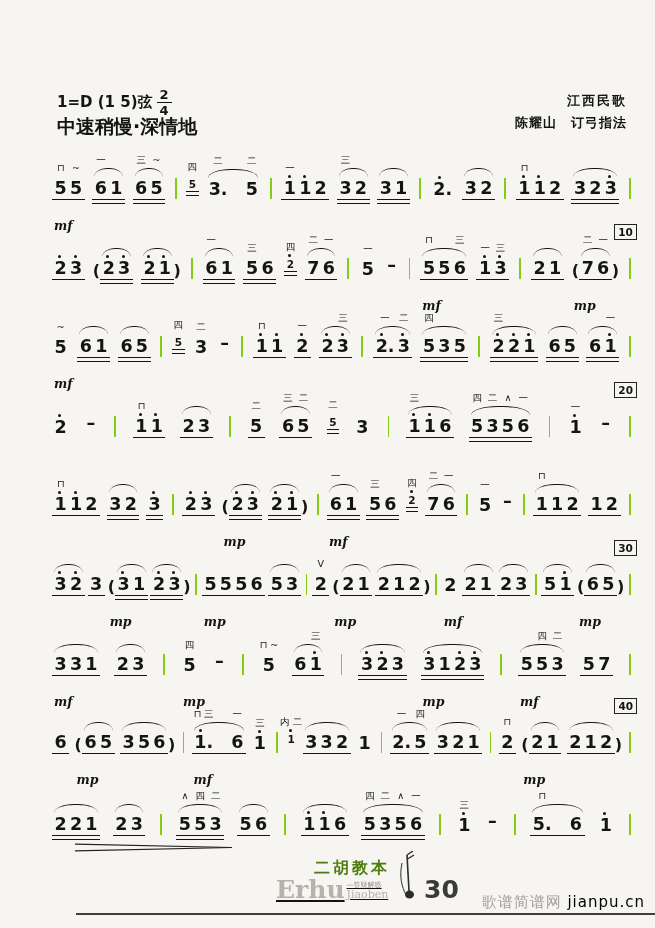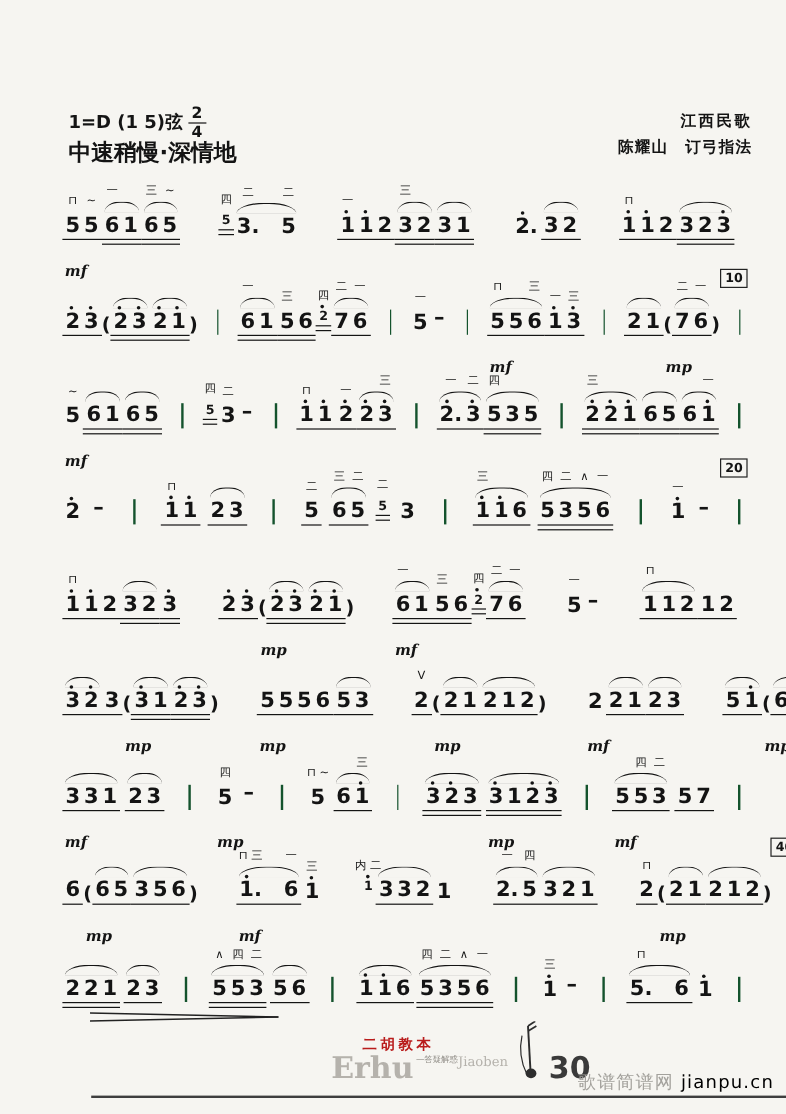--- a/index.html
+++ b/index.html
@@ -33,33 +33,33 @@
   .hidot{position:absolute;left:50%;top:-5px;width:3px;height:3px;margin-left:-2.4px;border-radius:50%;background:#141414;}
   .note.dt .hidot{margin-left:-5px;}
   .ann{position:absolute;left:50%;transform:translateX(-50%);top:-17px;
        font-weight:400;font-size:9.5px;line-height:1;white-space:nowrap;}
   .ann.up2{top:-25px;}
   .slur{position:absolute;left:2px;right:2px;top:-12px;height:8px;
         border-top:1.8px solid #141414;border-radius:50%/110% 110% 0 0;}
   .pre,.suf{font-weight:700;font-size:16px;line-height:1;margin-bottom:1px;}
   .dyn{position:absolute;top:100%;margin-top:20px;left:2px;
        font-family:"DejaVu Serif",serif;font-style:italic;font-weight:700;font-size:12.5px;line-height:1;}
-  .bar{position:relative;width:1.8px;height:21px;background:#14532d;margin:0 16px 1px;}
+  .bar{position:relative;width:1.8px;height:21px;background:#84cc16;margin:0 2px 1px;}
   .mnum{position:absolute;right:-6px;top:-34px;border:1.3px solid #222;padding:0 3px;
         font-weight:700;font-size:10.5px;line-height:14px;background:#f6f5f1;}
 
   .hairpin{position:absolute;left:74px;top:843px;}
 
   
   .logo{position:absolute;left:276px;top:851px;display:flex;align-items:flex-end;}
   .logo-text{display:flex;flex-direction:column;align-items:flex-start;}
-  .logo-cn{font-weight:700;font-size:12px;letter-spacing:3px;color:#b91c1c;margin-left:26px;}
-  .logo-en-row{display:flex;align-items:flex-start;}
+  .logo-cn{font-weight:700;font-size:16px;letter-spacing:3px;color:#4d7c0f;margin-left:38px;}
+  .logo-en-row{display:flex;align-items:center;text-decoration:underline;}
   .logo-en{font-family:"DejaVu Serif",serif;font-weight:700;font-size:25px;line-height:22px;color:#b5b2ac;}
-  .logo-side{display:flex;flex-direction:row;margin-left:2px;}
+  .logo-side{display:flex;flex-direction:column;margin-left:2px;}
   .logo-tag{font-size:7px;color:#8f8c86;line-height:8px;}
   .logo-sub{font-family:"DejaVu Serif",serif;font-size:11px;color:#b5b2ac;line-height:11px;}
   .erhu-icon{margin:0 3px 0 6px;}
   .page-num{font-weight:700;font-size:25px;color:#3a3a3a;line-height:22px;margin-left:3px;}
   .bottom-rule{position:absolute;left:76px;right:0;top:913px;height:2.2px;background:#3e3e3e;}
   .watermark{position:absolute;right:10px;top:893px;font-size:15px;letter-spacing:1px;}
   .wm-gray{color:#a3a19c;}
   .wm-red{color:#000000;}
 </style>
 </head>

